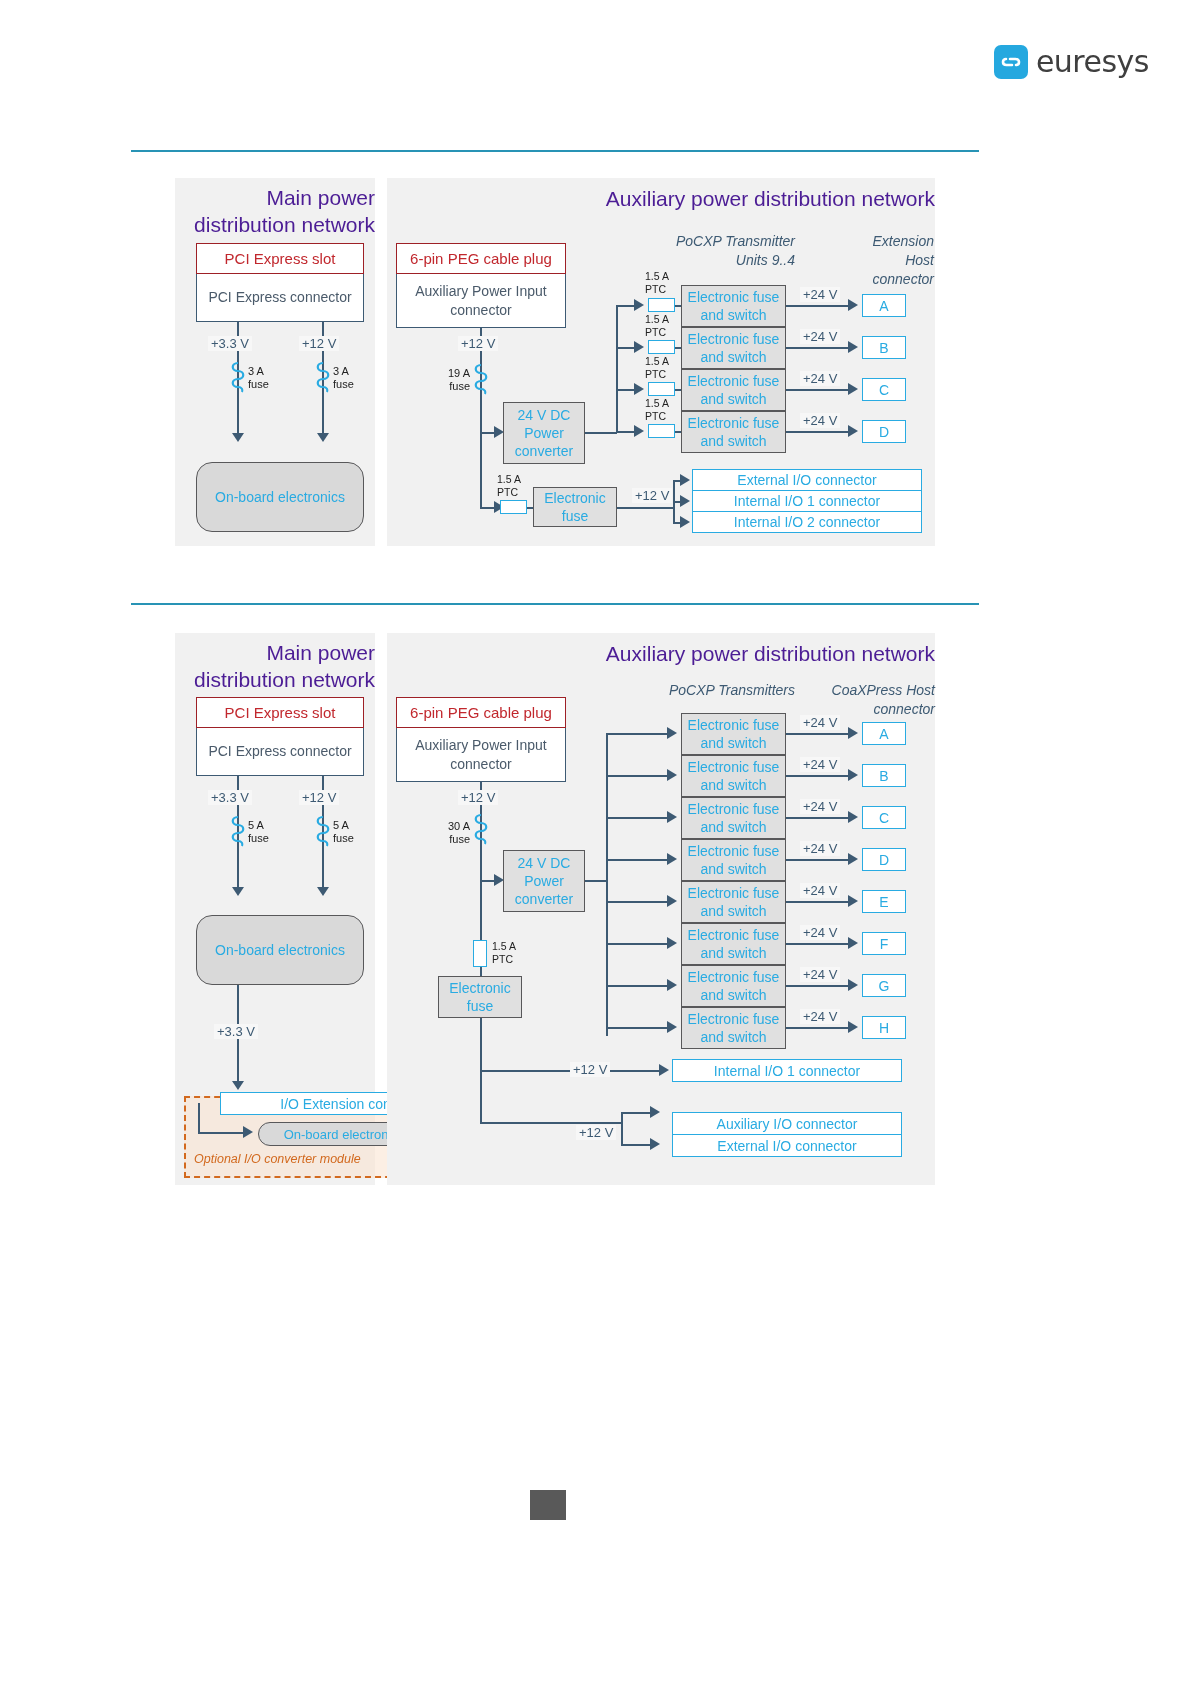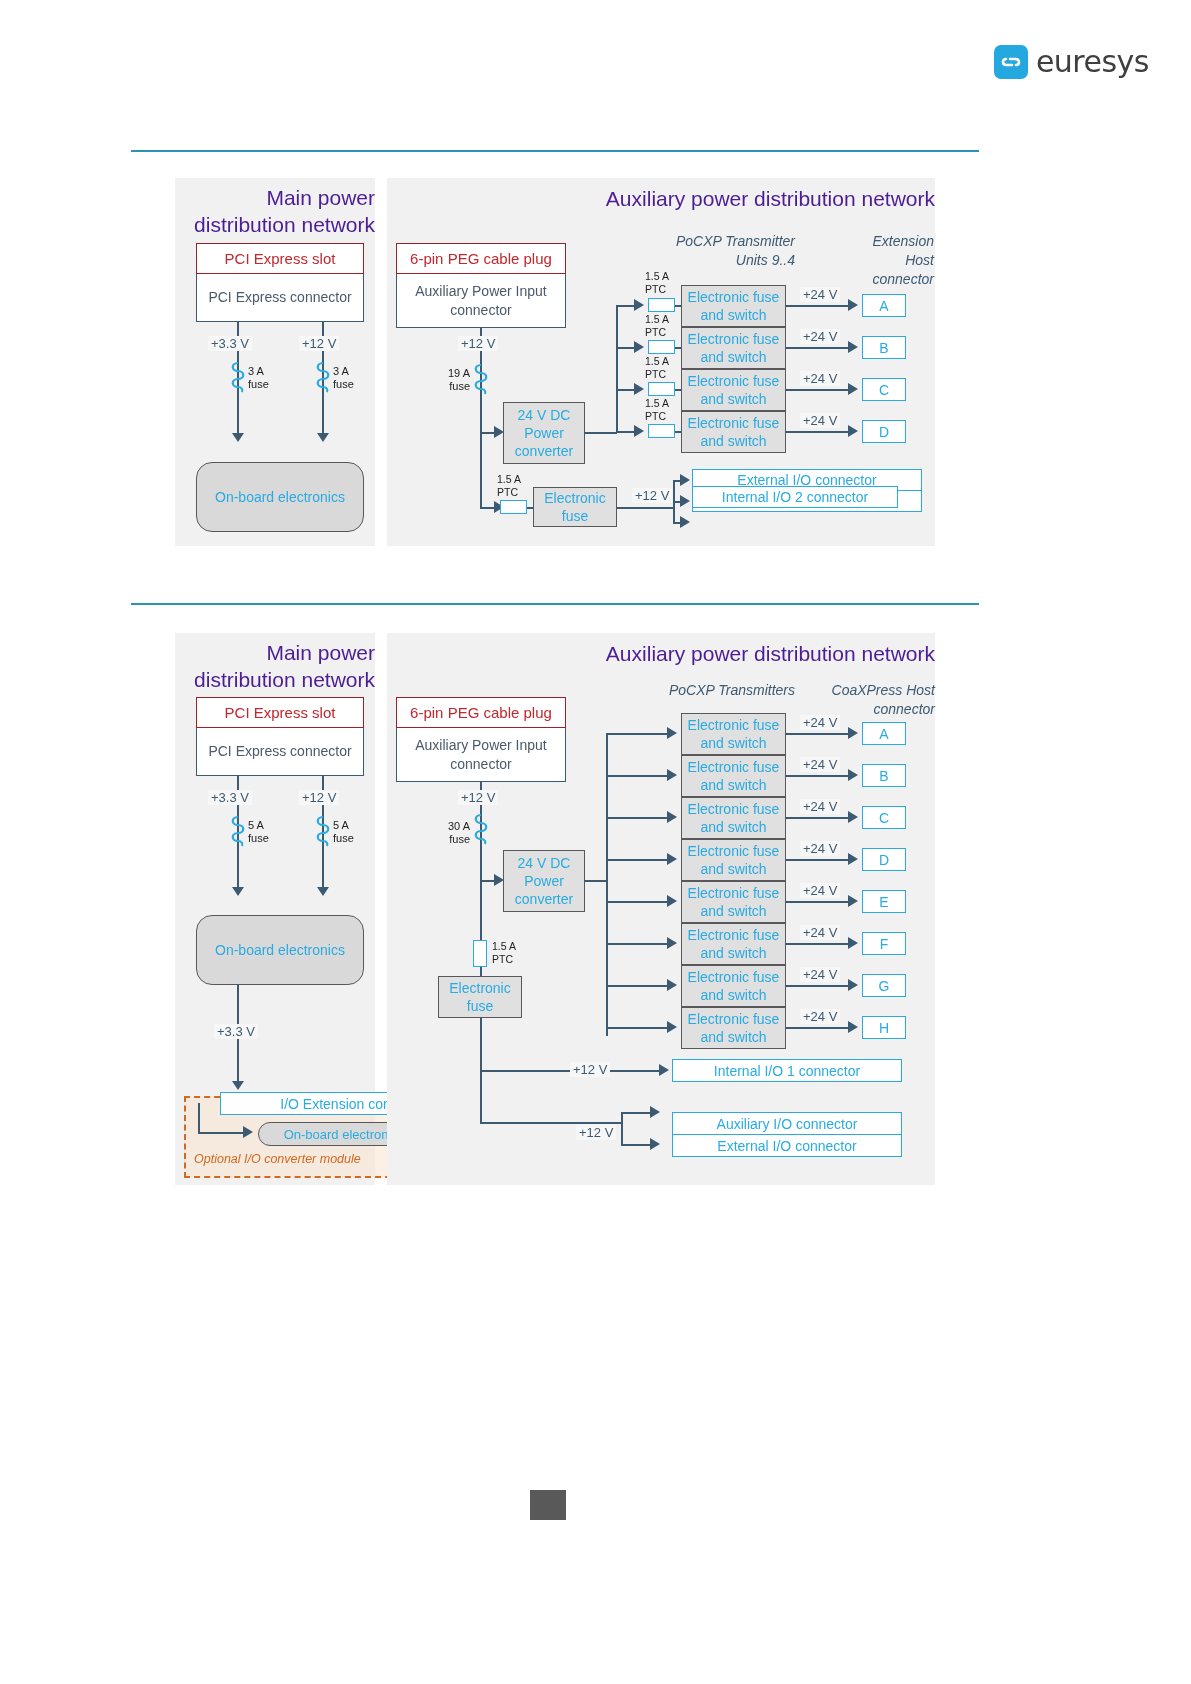--- a/index.html
+++ b/index.html
@@ -214,21 +214,21 @@
   <div class="lbl-v" style="left:632px;top:488px">+12 V</div>
 
   <div class="w wh" style="left:673px;top:480px;width:10px"></div>
   <div class="arr-r" style="left:680px;top:474px"></div>
   <div class="box cyan-box-sm" style="left:692px;top:469px;width:230px;height:22px">External I/O connector</div>
   <div class="w wh" style="left:673px;top:501px;width:10px"></div>
   <div class="arr-r" style="left:680px;top:495px"></div>
   <div class="box cyan-box-sm" style="left:692px;top:490px;width:230px;height:22px">Internal I/O 1 connector</div>
   <div class="w wh" style="left:673px;top:522px;width:10px"></div>
   <div class="arr-r" style="left:680px;top:516px"></div>
-  <div class="box cyan-box-sm" style="left:692px;top:486px;width:206px;height:22px">Internal I/O 2 connector</div>
+  <div class="box cyan-box-sm" style="left:692px;top:511px;width:230px;height:22px">Internal I/O 2 connector</div>
 
   <div class="panel" style="left:175px;top:633px;width:200px;height:552px"></div>
   <div class="panel-title" style="left:175px;top:639px;width:200px">
     <div>Main power</div>
     <div>distribution network</div>
   </div>
 
   <div class="box slot-hdr" style="left:196px;top:697px;width:168px;height:31px">PCI Express slot</div>
   <div class="box slot-body" style="left:196px;top:728px;width:168px;height:48px">PCI Express connector</div>
 

